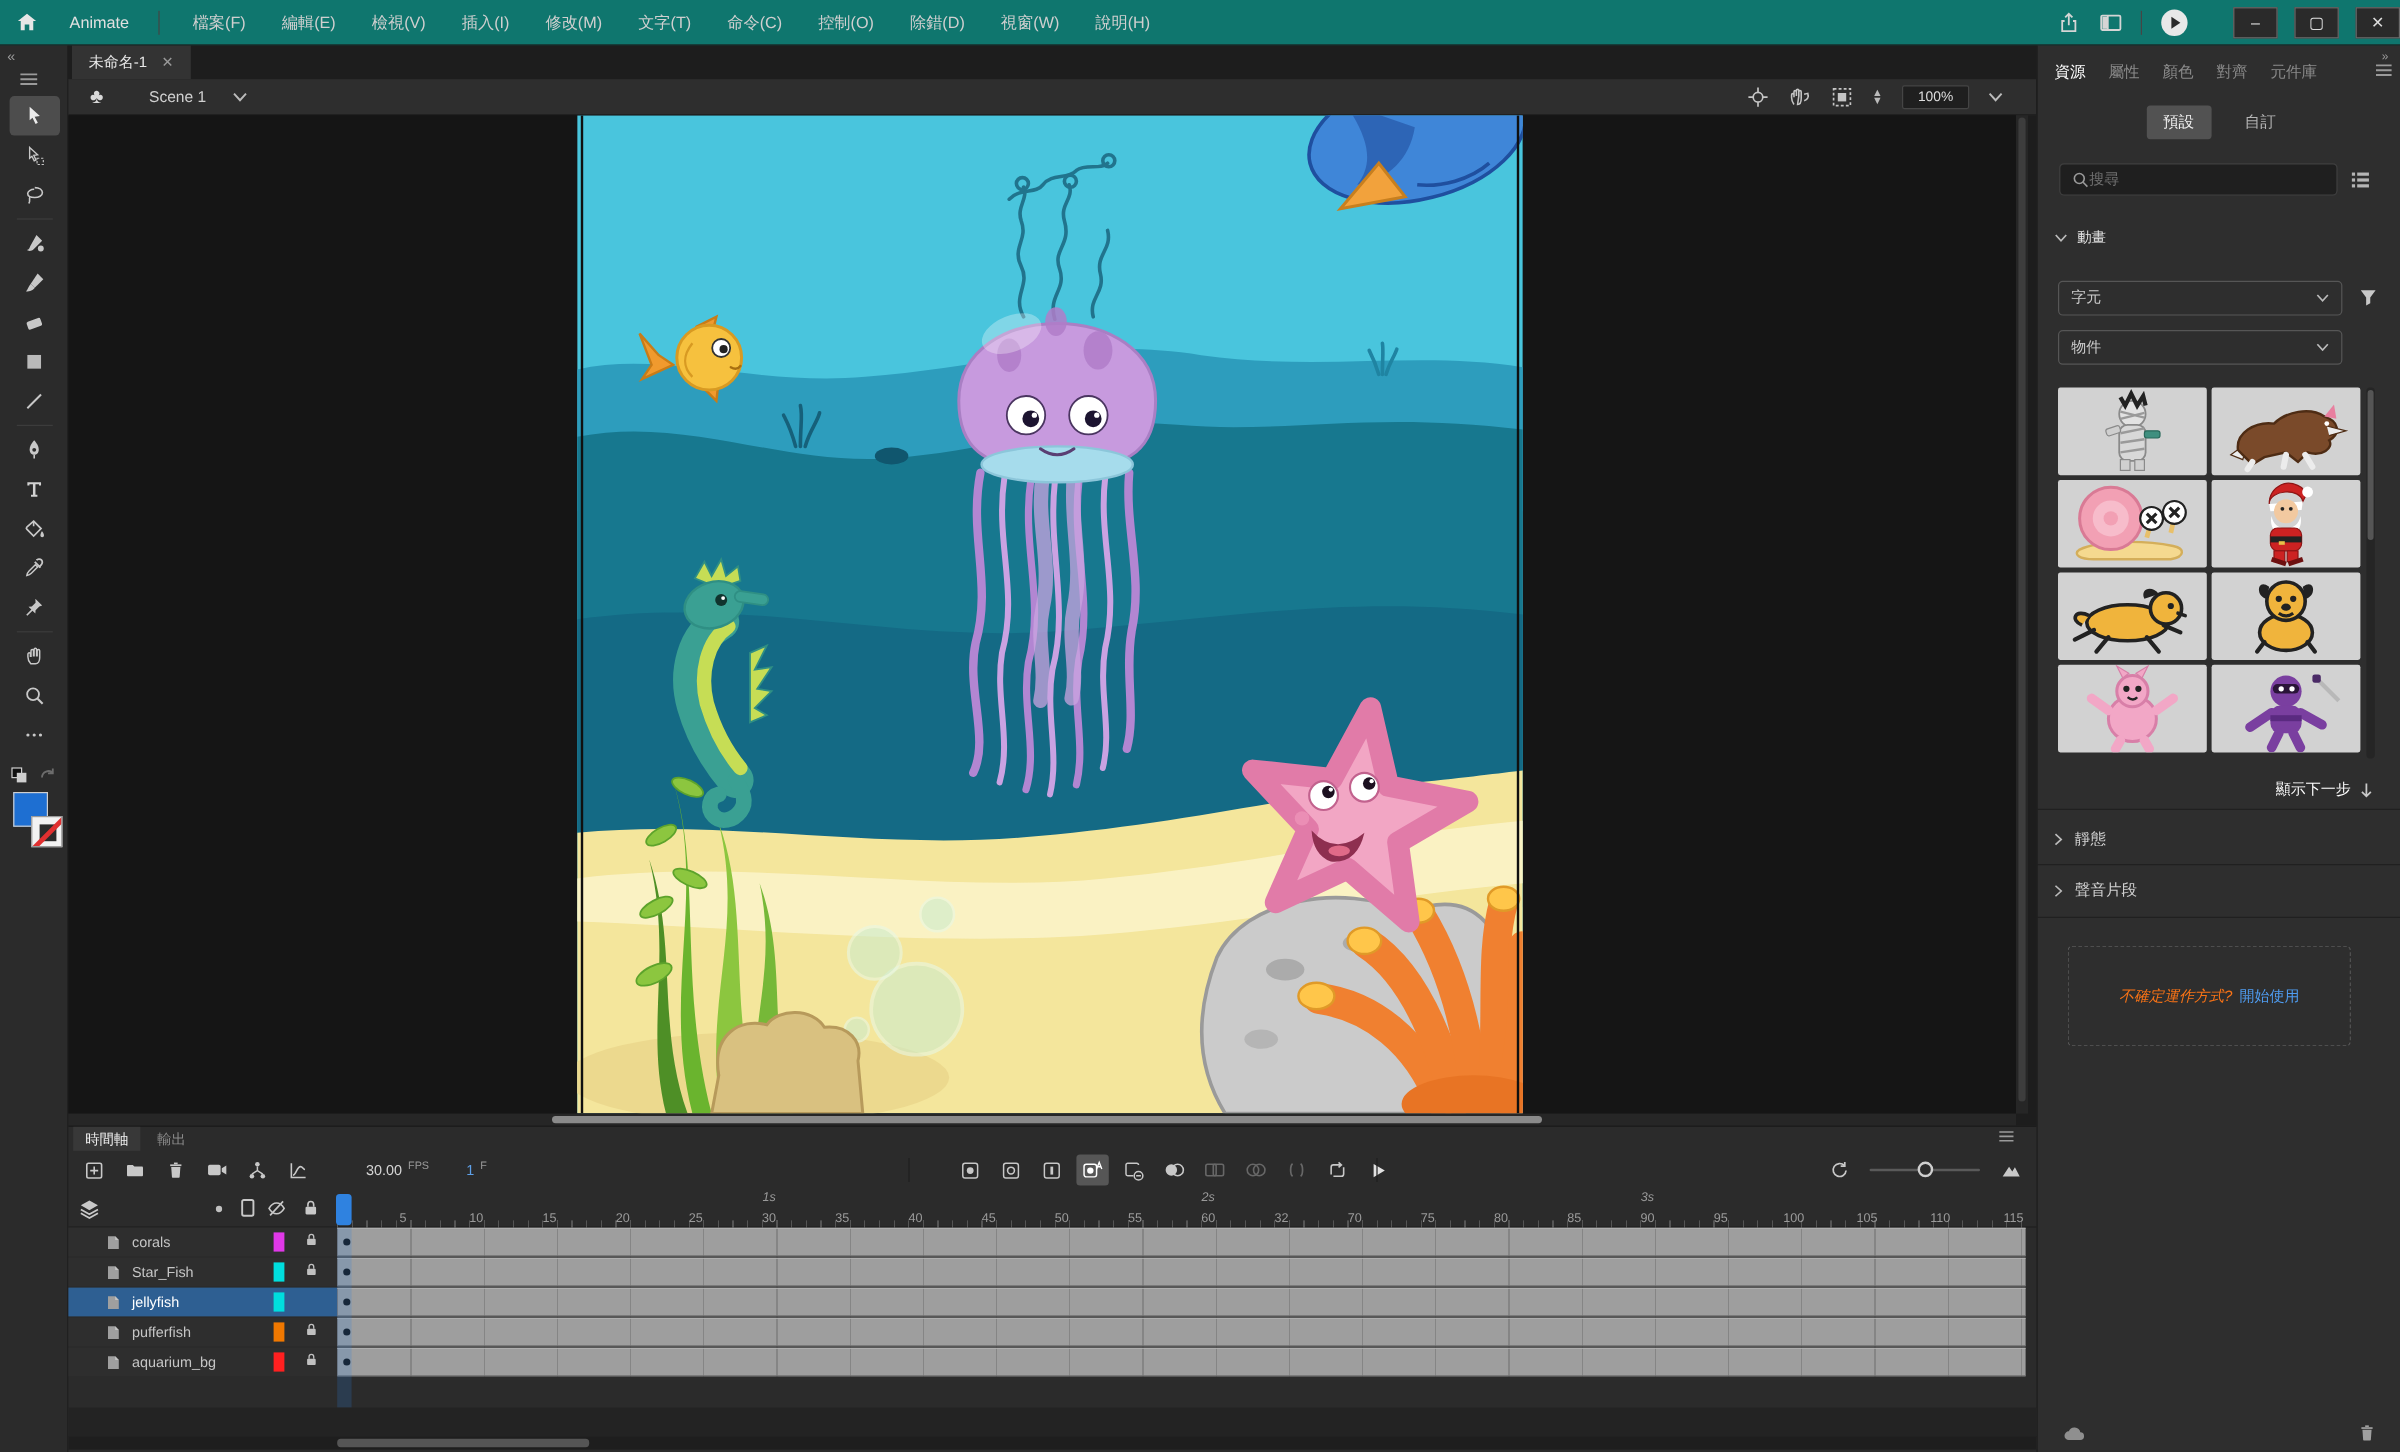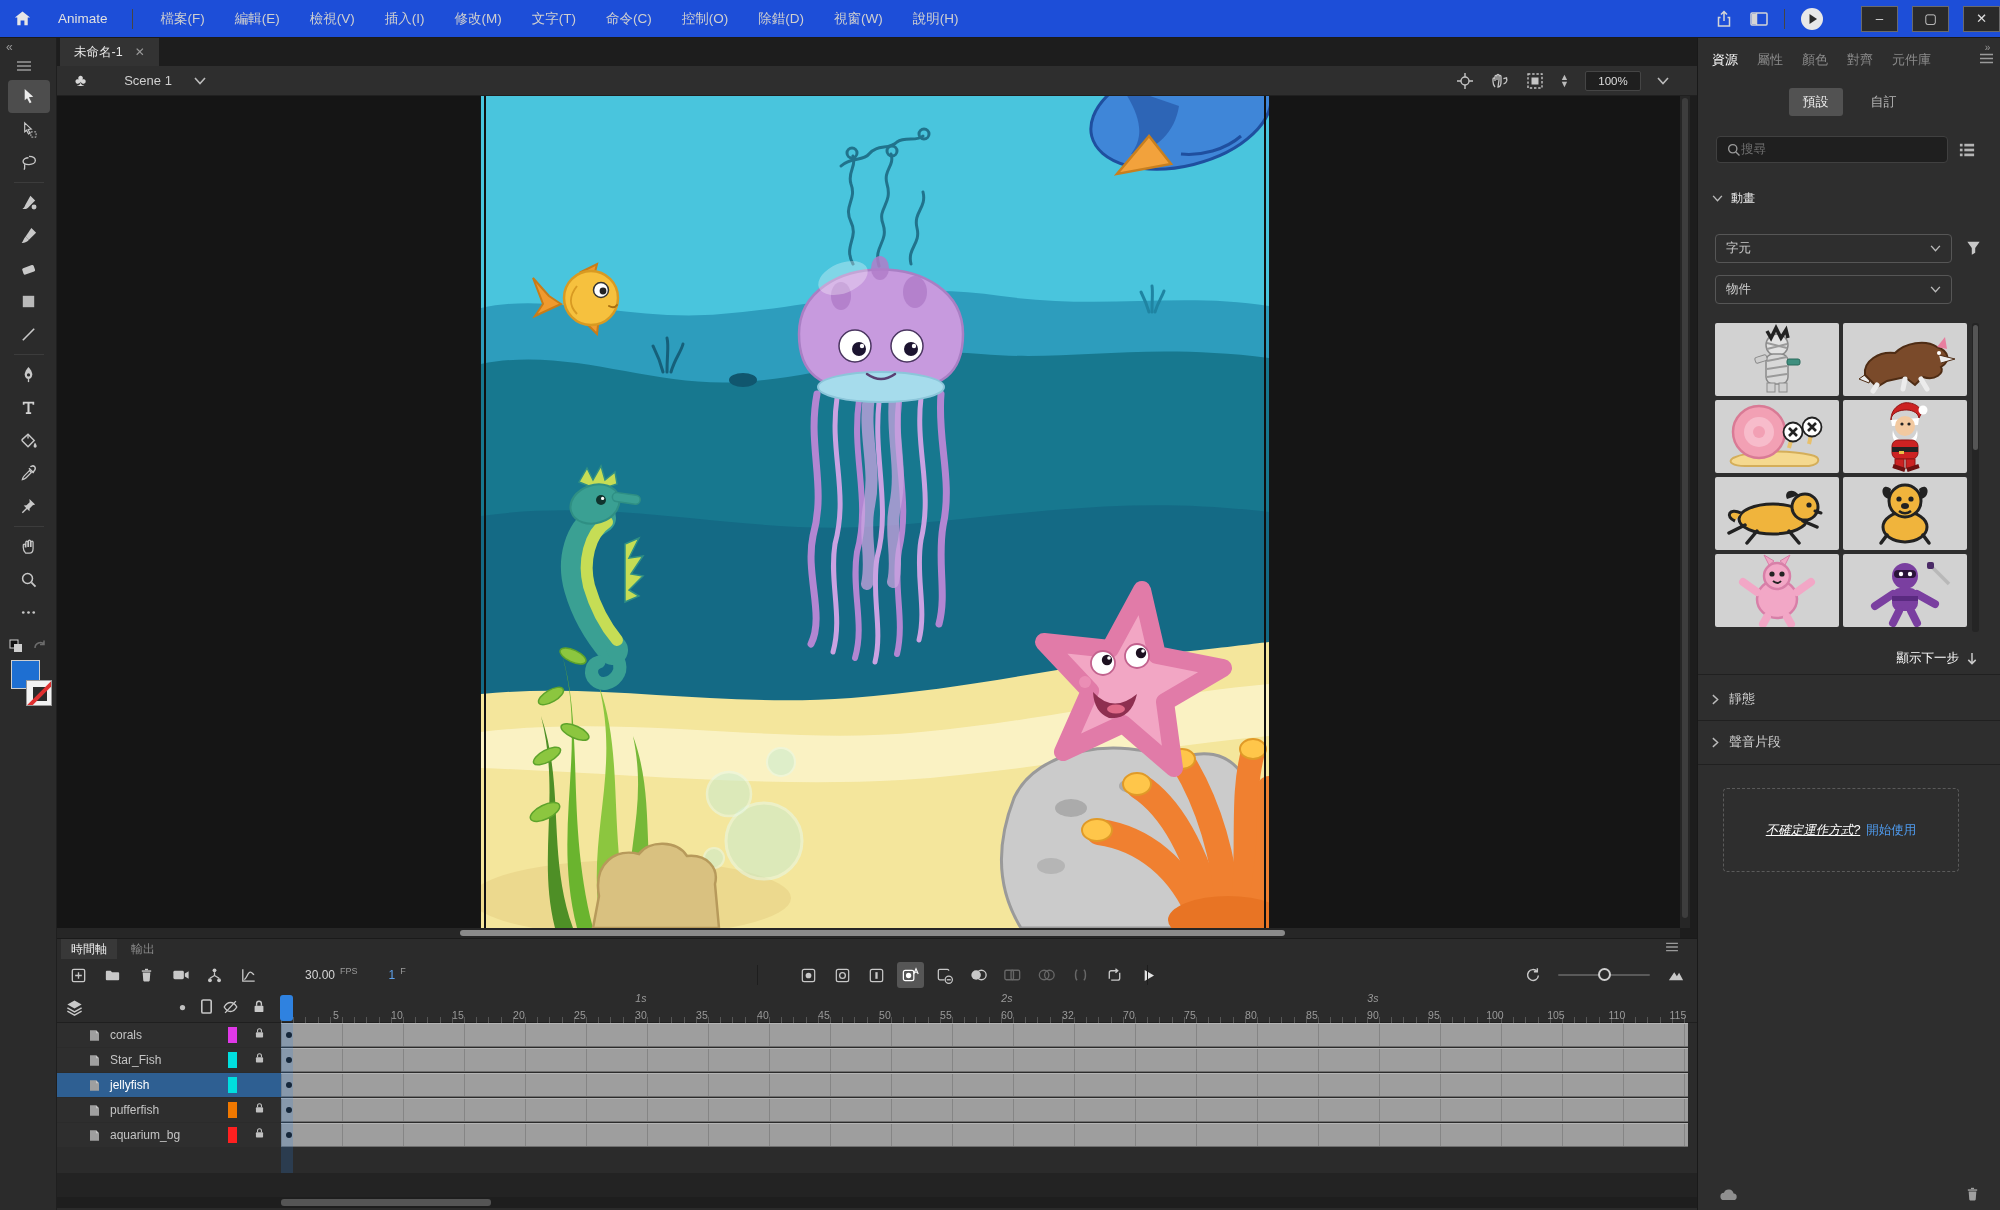--- a/index.html
+++ b/index.html
@@ -3,21 +3,21 @@
 <meta charset="utf-8">
 <style>
   * { margin:0; padding:0; box-sizing:border-box; }
   html,body { background:#111; }
   #app { position:relative; width:2000px; height:1210px; overflow:hidden;
          background:#1d1d1d; font-family:"Liberation Sans",sans-serif; color:#cfcfcf; }
   .icon { display:inline-flex; align-items:center; justify-content:center; }
   .icon svg { display:block; }
 
   
-  #menubar { position:absolute; left:0; top:0; width:2000px; height:38px; background:#1d4ed8;
+  #menubar { position:absolute; left:0; top:0; width:2000px; height:38px; background:#0f766e;
              display:flex; align-items:center; border-bottom:1px solid #1a1a1a; }
   #menubar .home { width:44px; display:flex; justify-content:center; }
   #menubar .appname { font-size:13.5px; color:#e0e0e0; margin:0 24px 0 14px; }
   .vsep { width:1px; height:20px; background:#454545; }
   #menu-items { display:flex; gap:30px; margin-left:28px; }
   .menu-item { font-size:13.5px; color:#cfcfcf; cursor:default; }
   #menubar .right { margin-left:auto; display:flex; align-items:center; gap:14px; padding-right:0; }
   .winbtn { width:37px; height:26px; border:1px solid #6a6a6a; display:flex; align-items:center;
             justify-content:center; color:#ddd; background:#2a2a2a; }
   #menubar .right .gap { width:8px; }
@@ -88,21 +88,21 @@
                 grid-template-columns:124px 124px; grid-auto-rows:73px; gap:4px; }
   .asset-cell { background:#d2d2d2; border-radius:2px; overflow:hidden; display:flex; align-items:center; justify-content:center; }
   #asset-scroll { position:absolute; left:274px; top:285px; width:7px; height:309px; background:#252525; border-radius:3px; }
   #asset-scroll .thumb { position:absolute; left:1px; top:2px; width:5px; height:125px; background:#555; border-radius:3px; }
   #show-next { position:absolute; right:22px; top:612px; font-size:12.5px; color:#ffffff; display:flex; gap:7px; align-items:center; }
   .pdivider { position:absolute; left:0; width:303px; height:1px; background:#202020; }
   .sect-row { position:absolute; left:14px; display:flex; align-items:center; gap:10px; font-size:13px; color:#d0d0d0; }
   #sect-static { top:652px; } #sect-sound { top:695px; }
   #help-box { position:absolute; left:25px; top:750px; width:236px; height:84px; border:1px dashed #5a5a5a;
               border-radius:4px; display:flex; align-items:center; justify-content:center; gap:6px; }
-  #help-box .q { font-style:italic; font-size:12.5px; color:#ffffff;text-decoration:underline; }
+  #help-box .q { font-style:italic; font-size:12.5px; color:#f97316; }
   #help-box .lnk { font-size:12.5px; color:#4f9cf0; }
   #panel-bottom { position:absolute; left:0; top:1140px; width:303px; height:32px; display:flex;
                   align-items:center; justify-content:space-between; padding:0 20px; }
 
   
   #timeline { position:absolute; left:57px; top:938px; width:1640px; height:272px; background:#2b2b2b; border-top:1px solid #1a1a1a; }
   #tl-tabs { position:absolute; left:0; top:0; height:20px; display:flex; gap:4px; padding-left:4px; }
   .tltab { font-size:12px; padding:2px 10px; color:#8a8a8a; }
   .tltab.active { color:#eee; background:#383838; }
   #tl-panelmenu { position:absolute; right:18px; top:3px; color:#9a9a9a; }

